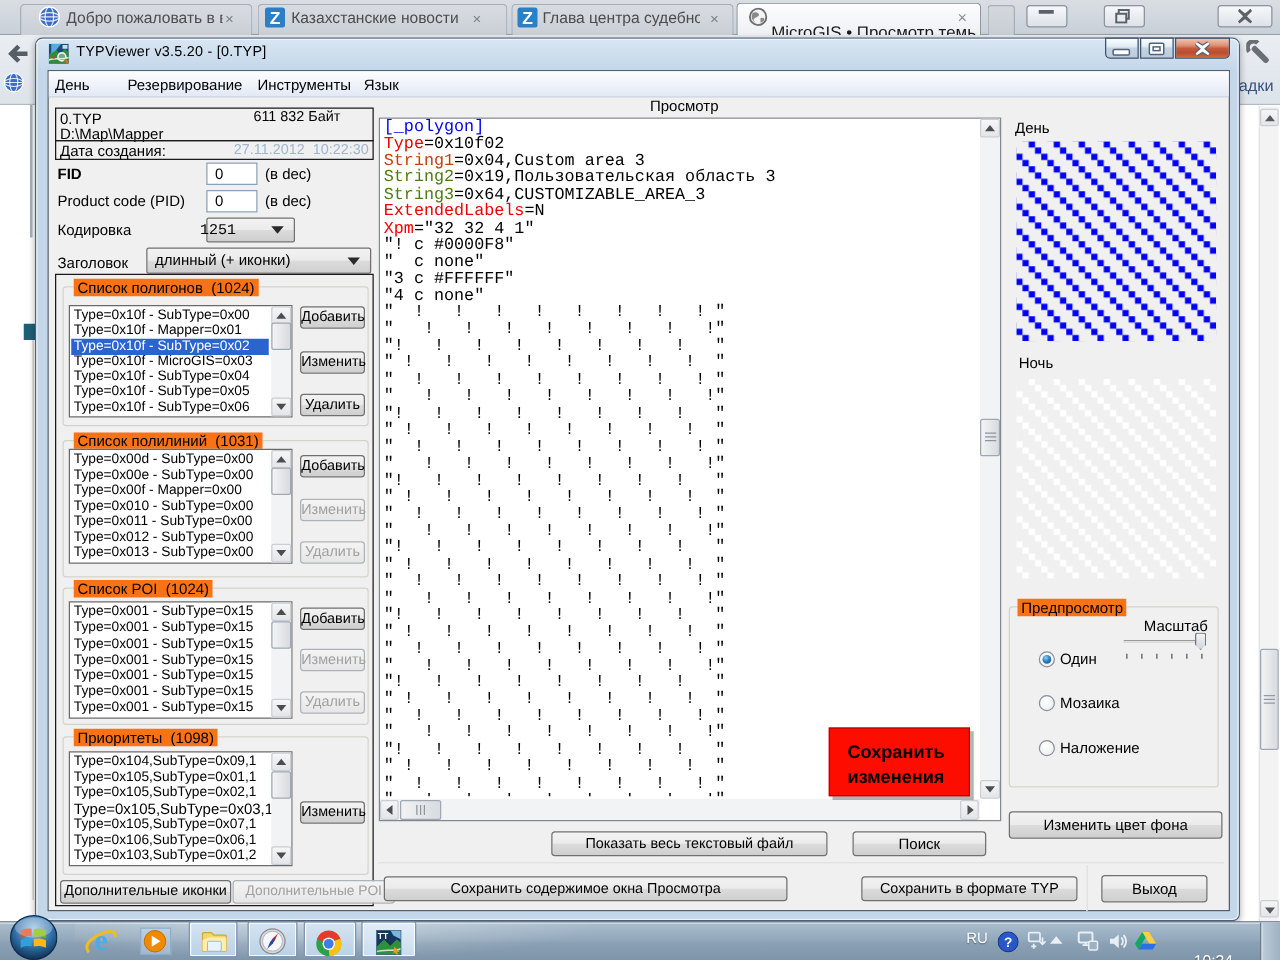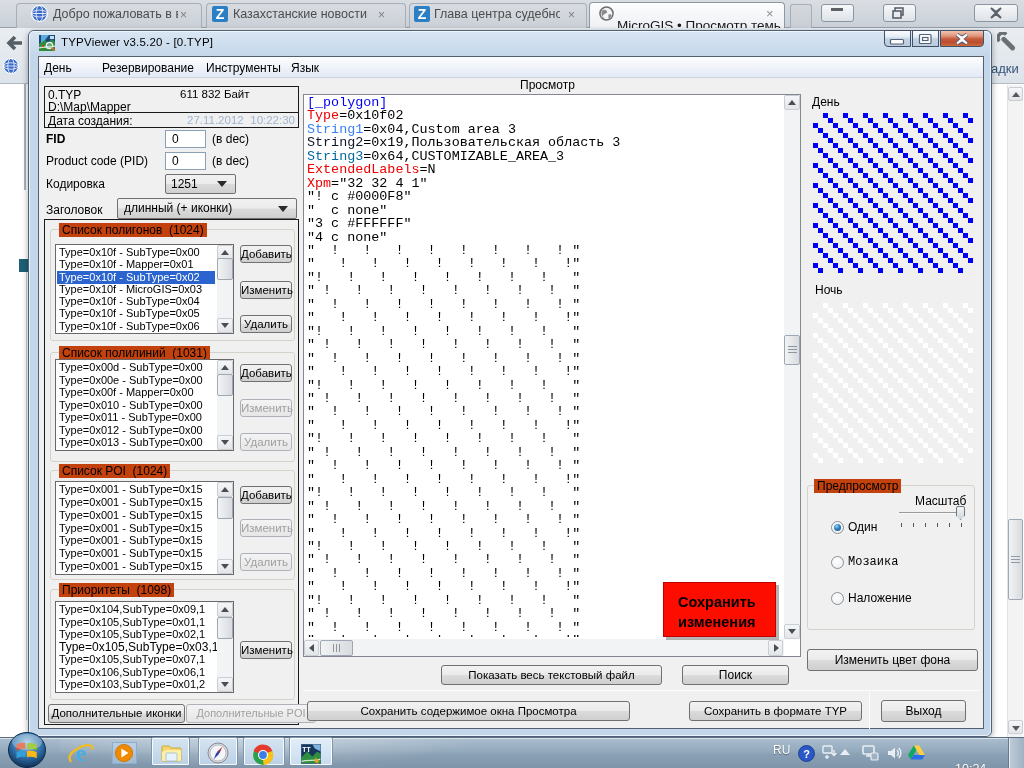--- a/index.html
+++ b/index.html
@@ -9,21 +9,21 @@
 .btn { position:absolute; border:1px solid #707070; border-radius:3px;
   background:linear-gradient(#F2F2F2 0%,#EBEBEB 48%,#DBDBDB 52%,#CFCFCF 100%);
   font-family:"Liberation Sans",sans-serif; font-size:12px; color:#000; text-align:center; white-space:nowrap; }
 .btn.sm { font-size:11.5px; }
 .btn.dis { color:#A0A0A0; border-color:#ADB2B8; background:linear-gradient(#F4F4F4,#E6E6E6); }
 .list { position:absolute; border:1px solid #696969; background:#fff; overflow:hidden;
   font-size:11px; color:#000; }
 .li { height:13px; line-height:13px; padding-left:2px; white-space:nowrap; }
 .li.sel { background:#2B64CE; color:#fff; }
 .grp { position:absolute; border:1px solid #D3D3CB; border-radius:3px; }
-.grplab { position:absolute; background:#c2410c; padding:0 3px; font-size:12px; color:#000; white-space:nowrap; }
+.grplab { position:absolute; background:#f97316; padding:0 3px; font-size:12px; color:#000; white-space:nowrap; }
 .inp { position:absolute; background:#fff; border:1px solid #8BA0B5; font-size:12px; color:#000; }
 .sb { position:absolute; background:#F0F0F0; }
 .sbb { position:absolute; border:1px solid #C9CED4; border-radius:2px;
   background:linear-gradient(#F5F6F7,#E3E5E8); }
 .sbth { position:absolute; border:1px solid #9DA8B4; border-radius:2px;
   background:linear-gradient(90deg,#F2F3F4,#D8DBDF); }
 .tri { position:absolute; width:0; height:0; }
 </style></head><body>
 
 <div class="ab" style="left:0;top:0;width:1024px;height:28px;background:linear-gradient(#DADEE3,#C9D0D8);border-bottom:1px solid #98A1AB;"></div>
@@ -120,35 +120,35 @@
     <path d="M4 1.5 L9 4.8 L14 1.5 M4 10.5 L9 7.2 L14 10.5 M4.2 1.8 L13.8 10.2 M13.8 1.8 L4.2 10.2" stroke="#fff" stroke-width="1.8" fill="none"></path>
   </svg>
 <div class="ab" style="left:38px;top:56px;width:946px;height:673px;border:1px solid #55606E;background:#F0F0F0;"></div>
 <div class="ab" style="left:39px;top:57px;width:944px;height:21px;background:linear-gradient(#FDFDFE,#E2E9F5);border-bottom:1px solid #CAD3E1;"></div>
 <div class="ab t12" style="left:44px;top:61px;">День</div>
 <div class="ab t12" style="left:102px;top:61px;">Резервирование</div>
 <div class="ab t12" style="left:206px;top:61px;">Инструменты</div>
 <div class="ab t12" style="left:291px;top:61px;">Язык</div>
 <div class="ab" style="left:44px;top:86px;width:255px;height:27px;border:1px solid #1A1A1A;"></div>
 <div class="ab t12" style="left:48px;top:88px;">0.TYP</div>
-<div class="ab" style="left:180px;top:88px;width:115px;text-align:left;font-size:11.5px;color:#000;">611 832 Байт</div>
+<div class="ab" style="left:180px;top:88px;width:115px;text-align:center;font-size:11.5px;color:#000;">611 832 Байт</div>
 <div class="ab t12" style="left:48px;top:100px;">D:\Map\Mapper</div>
 <div class="ab" style="left:44px;top:112px;width:255px;height:16px;border:1px solid #1A1A1A;"></div>
 <div class="ab t12" style="left:48px;top:114px;">Дата создания:</div>
 <div class="ab" style="left:187px;top:114px;font-size:11.5px;color:#9FB6CF;">27.11.2012</div>
 <div class="ab" style="left:200px;top:114px;width:95px;text-align:right;font-size:11.5px;color:#9FB6CF;">10:22:30</div>
 <div class="ab t12" style="left:46px;top:132px;font-weight:bold;">FID</div>
 <div class="inp" style="left:165px;top:130px;width:41px;height:18px;line-height:16px;padding-left:6px;">0</div>
 <div class="ab t12" style="left:212px;top:132px;">(в dec)</div>
 <div class="ab t12" style="left:46px;top:154px;">Product code (PID)</div>
 <div class="inp" style="left:165px;top:152px;width:41px;height:18px;line-height:16px;padding-left:6px;">0</div>
 <div class="ab t12" style="left:212px;top:154px;">(в dec)</div>
 <div class="ab t12" style="left:46px;top:177px;">Кодировка</div>
 <div class="ab" style="left:165px;top:174px;width:71px;height:20px;border:1px solid #707070;border-radius:2px;background:linear-gradient(#F2F2F2 0%,#EBEBEB 48%,#DBDBDB 52%,#CFCFCF 100%);"></div>
-<div class="ab t12" style="left:171px;top:177px;">1251</div>
+<div class="ab t12" style="left:160px;top:177px;font-family:Liberation Mono, monospace;">1251</div>
 <div class="tri" style="left:217px;top:181px;border-left:5px solid transparent;border-right:5px solid transparent;border-top:6px solid #2A2A2A;"></div>
 <div class="ab t12" style="left:46px;top:203px;">Заголовок</div>
 <div class="ab" style="left:117px;top:198px;width:180px;height:21px;border:1px solid #707070;border-radius:2px;background:linear-gradient(#F2F2F2 0%,#EBEBEB 48%,#DBDBDB 52%,#CFCFCF 100%);"></div>
 <div class="ab t12" style="left:124px;top:201px;">длинный (+ иконки)</div>
 <div class="tri" style="left:278px;top:206px;border-left:5px solid transparent;border-right:5px solid transparent;border-top:6px solid #2A2A2A;"></div>
 <div class="ab" style="left:44px;top:219px;width:255px;height:506px;border:1px solid #1A1A1A;"></div>
 <div class="grp" style="left:50px;top:229px;width:245px;height:112px;"></div>
 <div class="grplab" style="left:59px;top:223px;">Список полигонов&nbsp; (1024)</div>
 <div class="list" style="left:55px;top:244px;width:179px;height:90px;"></div>
 <div class="ab li" style="left:57px;top:246.0px;width:158px;height:13px;line-height:13px;font-size:11px;">Type=0x10f - SubType=0x00</div>
@@ -222,23 +222,23 @@
 <div class="tri" style="left:221px;top:682px;border-left:4px solid transparent;border-right:4px solid transparent;border-top:5px solid #4A4D52;"></div>
 <div class="sbth" style="left:217px;top:617px;width:16px;height:22px;"></div>
 <div class="btn sm" style="left:240px;top:641px;width:52px;height:18px;line-height:16px;">Изменить</div>
 <div class="btn sm" style="left:48px;top:704px;width:137px;height:19px;line-height:17px;">Дополнительные иконки</div>
 <div class="btn dis" style="left:186px;top:704px;width:130px;height:19px;line-height:17px;font-size:11px;">Дополнительные POI</div>
 <div class="ab t12" style="left:520px;top:78px;">Просмотр</div>
 <div class="ab" style="left:303px;top:94px;width:498px;height:563px;border:1px solid #828790;background:#fff;"></div>
 <div class="ab" style="left:305px;top:95px;width:477px;height:542px;overflow:hidden;">
     <pre style="font-family:'Liberation Mono',monospace;font-size:13.4px;line-height:13.45px;color:#000;margin-left:2px;margin-top:1px;"><span style="color:#0000F0">[_polygon]</span>
 <span style="color:#F00000">Type</span>=0x10f02
-<span style="color:#3b82f6">String1</span>=0x04,Custom area 3
-<span style="color:#0f172a">String2</span>=0x19,Пользовательская область 3
-<span style="color:#0369a1">String3</span>=0x64,CUSTOMIZABLE_AREA_3
+<span style="color:#c2410c">String1</span>=0x04,Custom area 3
+<span style="color:#4d7c0f">String2</span>=0x19,Пользовательская область 3
+<span style="color:#4d7c0f">String3</span>=0x64,CUSTOMIZABLE_AREA_3
 <span style="color:#F00000">ExtendedLabels</span>=N
 <span style="color:#F00000">Xpm</span>="32 32 4 1"
 "! c #0000F8"
 "  c none"
 "3 c #FFFFFF"
 "4 c none"
 "  !   !   !   !   !   !   !   ! "
 "   !   !   !   !   !   !   !   !"
 "!   !   !   !   !   !   !   !   "
 " !   !   !   !   !   !   !   !  "
@@ -319,21 +319,21 @@
 <div class="ab" style="left:901px;top:523px;width:1px;height:4px;background:#555;"></div>
 <div class="ab" style="left:913px;top:523px;width:1px;height:4px;background:#555;"></div>
 <div class="ab" style="left:925px;top:523px;width:1px;height:4px;background:#555;"></div>
 <div class="ab" style="left:937px;top:523px;width:1px;height:4px;background:#555;"></div>
 <div class="ab" style="left:949px;top:523px;width:1px;height:4px;background:#555;"></div>
 <div class="ab" style="left:961px;top:523px;width:1px;height:4px;background:#555;"></div>
 <div class="ab" style="left:831px;top:521px;width:13px;height:13px;border-radius:50%;border:1px solid #8A9097;background:radial-gradient(circle at 40% 35%,#FFFFFF,#E8EBEE);"></div>
 <div class="ab" style="left:834px;top:524px;width:7px;height:7px;border-radius:50%;background:radial-gradient(circle at 38% 32%,#8FD8F2 0%,#2E7FC2 45%,#124E80 100%);"></div>
 <div class="ab t12" style="left:848px;top:520px;">Один</div>
 <div class="ab" style="left:831px;top:556px;width:13px;height:13px;border-radius:50%;border:1px solid #8A9097;background:radial-gradient(circle at 40% 35%,#FFFFFF,#E8EBEE);"></div>
-<div class="ab t12" style="left:848px;top:555px;font-family:Liberation Mono, monospace;">Мозаика</div>
+<div class="ab t12" style="left:848px;top:555px;">Мозаика</div>
 <div class="ab" style="left:831px;top:592px;width:13px;height:13px;border-radius:50%;border:1px solid #8A9097;background:radial-gradient(circle at 40% 35%,#FFFFFF,#E8EBEE);"></div>
 <div class="ab t12" style="left:848px;top:591px;">Наложение</div>
 <div class="btn" style="left:807px;top:649px;width:171px;height:22px;line-height:20px;">Изменить цвет фона</div>
 <div class="ab" style="left:303px;top:690px;width:676px;height:1px;background:#9B9B9B;border-bottom:1px solid #FDFDFD;"></div>
 <div class="ab" style="left:869px;top:692px;width:1px;height:37px;background:#9B9B9B;border-right:1px solid #FDFDFD;"></div>
 <div class="btn sm" style="left:441px;top:665px;width:221px;height:20px;line-height:18px;">Показать весь текстовый файл</div>
 <div class="btn" style="left:682px;top:665px;width:107px;height:20px;line-height:18px;">Поиск</div>
 <div class="btn sm" style="left:307px;top:701px;width:323px;height:20px;line-height:18px;">Сохранить содержимое окна Просмотра</div>
 <div class="btn sm" style="left:689px;top:701px;width:173px;height:20px;line-height:18px;">Сохранить в формате TYP</div>
 <div class="btn" style="left:881px;top:700px;width:85px;height:22px;line-height:20px;">Выход</div>

